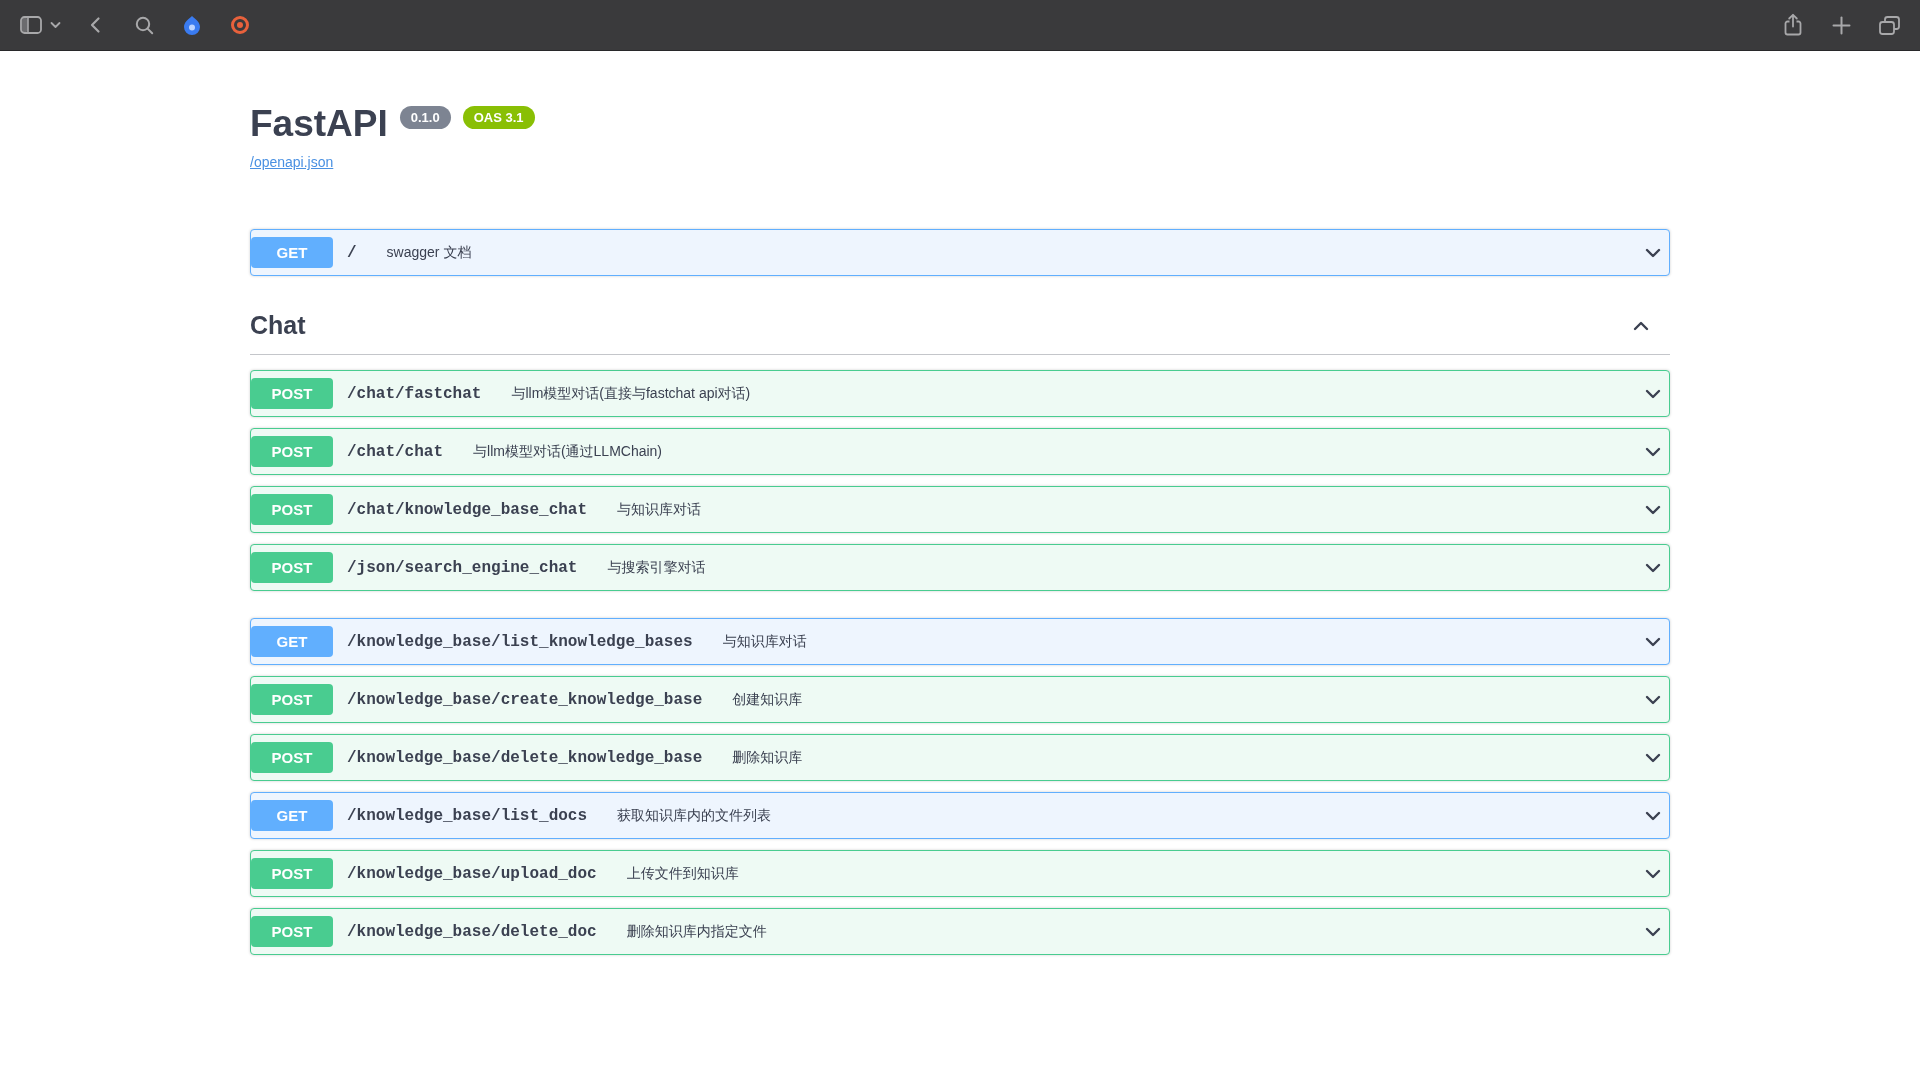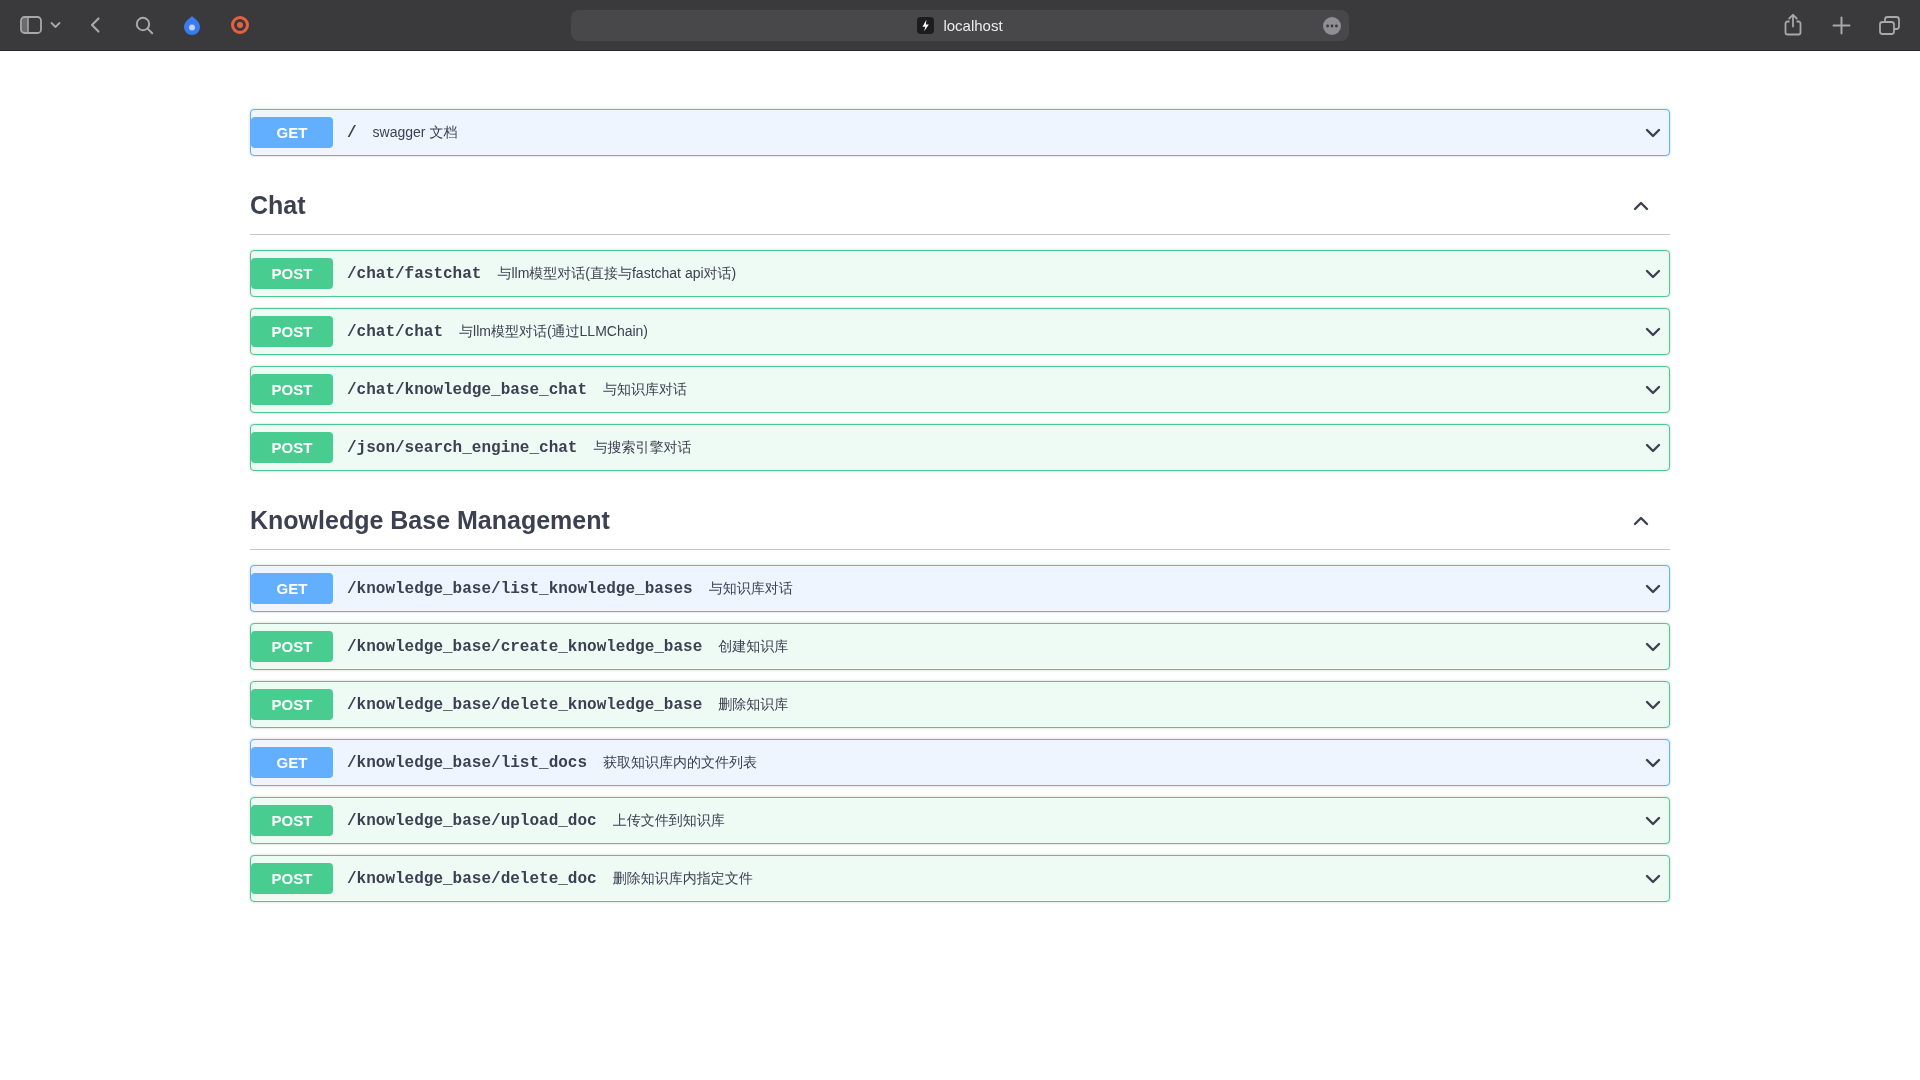--- a/index.html
+++ b/index.html
@@ -44,21 +44,21 @@
   .section-title { font-size:25px; font-weight:bold; color:#3b4151; }
   .section-chevron { display:flex; align-items:center; padding-right:16px; cursor:pointer; }
 
   .opblock { display:flex; align-items:center; border:1px solid; border-radius:4px;
              box-shadow:0 0 3px rgba(0,0,0,.19); margin-bottom:11px;
              padding:7px 0; gap:14px; cursor:pointer; }
   .method-badge { min-width:82px; text-align:center; font-weight:bold; color:#fff;
                   font-size:15px; padding:7px 0; border-radius:4px; flex:0 0 auto; }
   .endpoint-path { font-family:"Liberation Mono","DejaVu Sans Mono",monospace;
                    font-weight:bold; font-size:16px; color:#3b4151; flex:0 0 auto; }
-  .endpoint-desc { font-size:14px; color:#3b4151; margin-left:2px;
+  .endpoint-desc { font-size:14px; color:#3b4151; margin-left:16px;
                    white-space:nowrap; overflow:hidden; }
   .row-chevron { margin-left:auto; display:flex; align-items:center; padding:0 5px; }
 </style>
 </head>
 <body>
 
 <div class="browser-bar">
   <div class="toolbar-group">
     <div class="sidebar-combo">
       <span class="toolbar-btn">
@@ -92,37 +92,20 @@
         </svg>
     </span>
     <span class="toolbar-btn">
       <svg width="20" height="20" viewBox="0 0 20 20">
           <circle cx="10" cy="10" r="7.5" fill="none" stroke="#e8613c" stroke-width="3"></circle>
           <circle cx="10" cy="10" r="3" fill="#e8613c"></circle>
         </svg>
     </span>
   </div>
 
-  <div class="url-field">
-    <span style="display:flex;">
-      <svg width="17" height="17" viewBox="0 0 18 18">
-          <rect width="18" height="18" rx="4" fill="#1c1c1e"></rect>
-          <path d="M10 3L5.8 10.2h3L7.6 15l4.9-7h-3.1z" fill="#fff"></path>
-        </svg>
-    </span>
-    <span>localhost</span>
-    <span class="url-ellipsis">
-      <svg width="20" height="20" viewBox="0 0 20 20">
-          <circle cx="10" cy="10" r="9" fill="#8e8e93"></circle>
-          <circle cx="5.6" cy="10" r="1.4" fill="#3a3a3c"></circle>
-          <circle cx="10" cy="10" r="1.4" fill="#3a3a3c"></circle>
-          <circle cx="14.4" cy="10" r="1.4" fill="#3a3a3c"></circle>
-        </svg>
-    </span>
-  </div>
 
   <div class="toolbar-group right">
     <span class="toolbar-btn">
       <svg width="20" height="24" viewBox="0 0 20 24">
           <path d="M6.5 8.5H4.5a2 2 0 0 0-2 2v9a2 2 0 0 0 2 2h11a2 2 0 0 0 2-2v-9a2 2 0 0 0-2-2h-2" fill="none" stroke="#a8a8aa" stroke-width="1.8"></path>
           <line x1="10" y1="2.5" x2="10" y2="13.5" stroke="#a8a8aa" stroke-width="1.8" stroke-linecap="round"></line>
           <path d="M6.2 5.5L10 1.8l3.8 3.7" fill="none" stroke="#a8a8aa" stroke-width="1.8" stroke-linecap="round" stroke-linejoin="round"></path>
         </svg>
     </span>
     <span class="toolbar-btn">
@@ -136,20 +119,28 @@
           <rect x="7" y="2" width="14" height="12" rx="2.5" fill="none" stroke="#a8a8aa" stroke-width="1.8"></rect>
           <rect x="2" y="7" width="14" height="12" rx="2.5" fill="#3a3a3c" stroke="#a8a8aa" stroke-width="1.8"></rect>
         </svg>
     </span>
   </div>
 </div>
 
 <div class="page">
   <div class="swagger">
 
+    <div class="info">
+      <div class="title-row">
+        <h2 class="api-title">FastAPI</h2>
+        <span class="badge version-badge">0.1.0</span>
+        <span class="badge oas-badge">OAS 3.1</span>
+      </div>
+      <a class="spec-link">/openapi.json</a>
+    </div>
 
     <div>
         <section class="api-section">
           <div class="opblock" style="border-color: rgb(97, 175, 254); background: rgb(238, 245, 254);">
             <span class="method-badge" style="background: rgb(97, 175, 254);">GET</span>
             <span class="endpoint-path">/</span>
             <span class="endpoint-desc">swagger 文档</span>
             <span class="row-chevron">
               <svg width="22" height="22" viewBox="0 0 22 22">
                 <path d="M5 8l6 6 6-6" fill="none" stroke="#3b4151" stroke-width="2.4" stroke-linecap="round" stroke-linejoin="round"></path>
@@ -201,28 +192,20 @@
             <span class="endpoint-path">/json/search_engine_chat</span>
             <span class="endpoint-desc">与搜索引擎对话</span>
             <span class="row-chevron">
               <svg width="22" height="22" viewBox="0 0 22 22">
                 <path d="M5 8l6 6 6-6" fill="none" stroke="#3b4151" stroke-width="2.4" stroke-linecap="round" stroke-linejoin="round"></path>
               </svg>
             </span>
           </div>
         </section>
         <section class="api-section">
-          <div class="section-header">
-            <h3 class="section-title">Knowledge Base Management</h3>
-            <span class="section-chevron">
-              <svg width="22" height="22" viewBox="0 0 22 22">
-                <path d="M5 14l6-6 6 6" fill="none" stroke="#3b4151" stroke-width="2.4" stroke-linecap="round" stroke-linejoin="round"></path>
-              </svg>
-            </span>
-          </div>
           <div class="opblock" style="border-color: rgb(97, 175, 254); background: rgb(238, 245, 254);">
             <span class="method-badge" style="background: rgb(97, 175, 254);">GET</span>
             <span class="endpoint-path">/knowledge_base/list_knowledge_bases</span>
             <span class="endpoint-desc">与知识库对话</span>
             <span class="row-chevron">
               <svg width="22" height="22" viewBox="0 0 22 22">
                 <path d="M5 8l6 6 6-6" fill="none" stroke="#3b4151" stroke-width="2.4" stroke-linecap="round" stroke-linejoin="round"></path>
               </svg>
             </span>
           </div>

